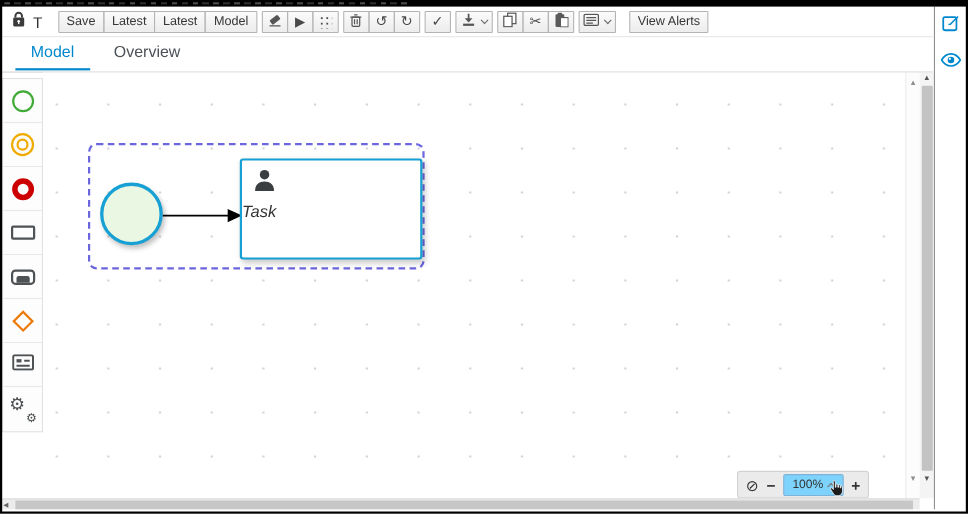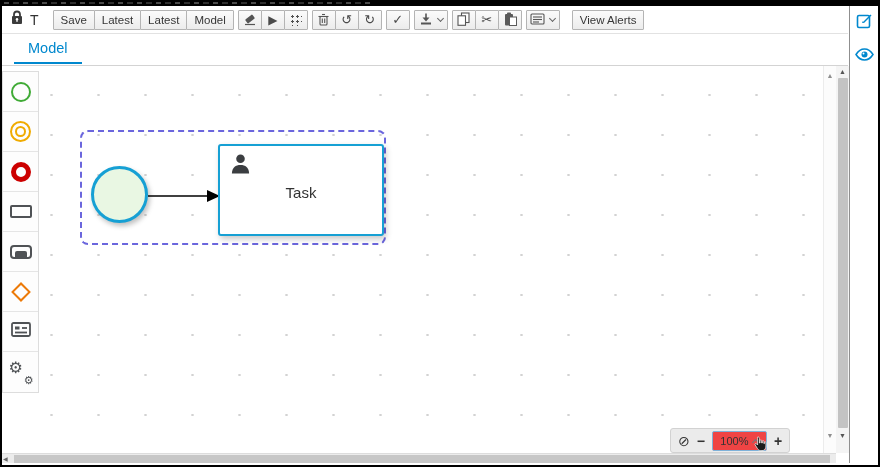--- a/index.html
+++ b/index.html
@@ -69,29 +69,29 @@
     background-size:47px 40px; background-position:36px 9px; overflow:hidden; cursor:default; }
 
   .selection { position:absolute; left:41px; top:64px; width:306px; height:115px;
     border:2px dashed #6b66dd; border-radius:8px; }
   .start-ev { position:absolute; left:52px; top:100px; width:57px; height:57px; border-radius:50%;
     background:#e9f7e3; border:3px solid #16a0d4; box-shadow:2px 3px 5px rgba(0,0,0,.25); cursor:pointer; }
   .seq-arrow { position:absolute; left:107px; top:120px; }
   .task-node { position:absolute; left:179px; top:78px; width:166px; height:92px; background:#fff;
     border:2px solid #16a0d4; border-radius:3px; box-shadow:2px 3px 6px rgba(0,0,0,.22); cursor:pointer; }
   .task-user { position:absolute; left:10px; top:7px; }
-  .task-label { position:absolute; left:0; right:0; top:38px; text-align:center;
-    font-size:15px; color:#333; }
+  .task-label { position:absolute; left:0; right:0; top:38px; text-align:left;
+    font-size:15px; color:#333;font-style:italic; }
 
   
   .zoomctl { position:absolute; left:631px; top:362px; height:25px; display:flex; align-items:center;
     gap:7px; background:#ebebeb; border:1px solid #d2d2d2; border-radius:3px; padding:0 7px; }
   .zbtn { border:none; background:transparent; font-size:14px; color:#333; cursor:pointer;
     display:flex; align-items:center; line-height:1; padding:0; }
-  .zlevel { width:55px; height:20px; background:#ef4444; border:1px solid #7fb2d9; border-radius:2px;
+  .zlevel { width:55px; height:20px; background:#7dd3fc; border:1px solid #7fb2d9; border-radius:2px;
     display:flex; align-items:center; justify-content:center; gap:5px; font-size:11px; color:#333; cursor:pointer; }
   .cursor-hand { position:absolute; left:714px; top:370px; z-index:9; pointer-events:none; }
 
   
   .vscroll-inner { position:absolute; left:823px; top:66px; width:13px; height:387px;
     background:#fcfcfc; border-left:1px solid #ececec; }
   .vscroll-outer { position:absolute; left:836px; top:66px; width:13px; height:387px; background:#f4f4f4; }
   .vthumb { position:absolute; left:1.5px; width:10px; background:#c3c3c3; border-radius:1px; }
   .sarrow { position:absolute; left:0; width:100%; text-align:center; font-size:7px; color:#8f8f8f; }
   .sarrow.dark { color:#555; }
@@ -215,20 +215,21 @@
       </button>
     </span>
 
 
     <button class="tb-btn" style="margin-left:8px">View Alerts</button>
 
   </div>
 
   <div class="tabbar">
     <div class="tab active">Model</div>
+    <div class="tab">Overview</div>
   </div>
 
   <div class="palette">
     <div class="pcell">
         <span class="c-green"></span>
       </div>
     <div class="pcell">
         <span class="c-yellow-o">
           <span class="c-yellow-i"></span>
         </span>

